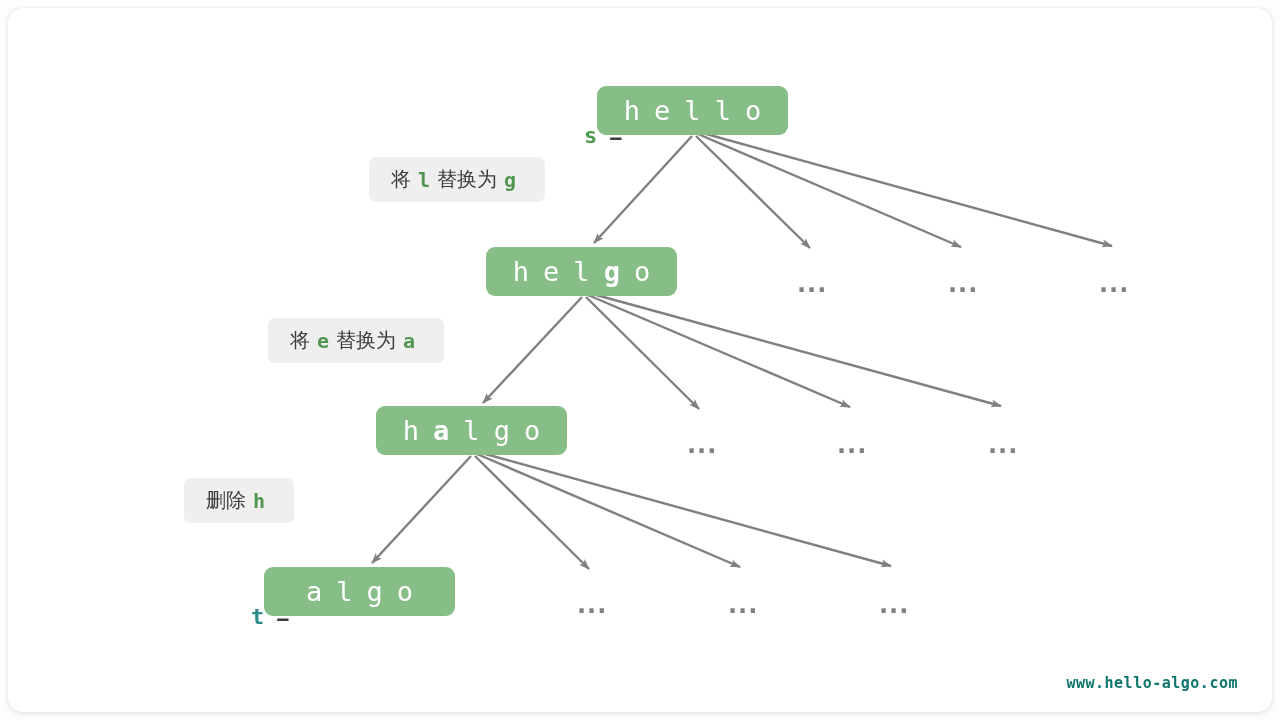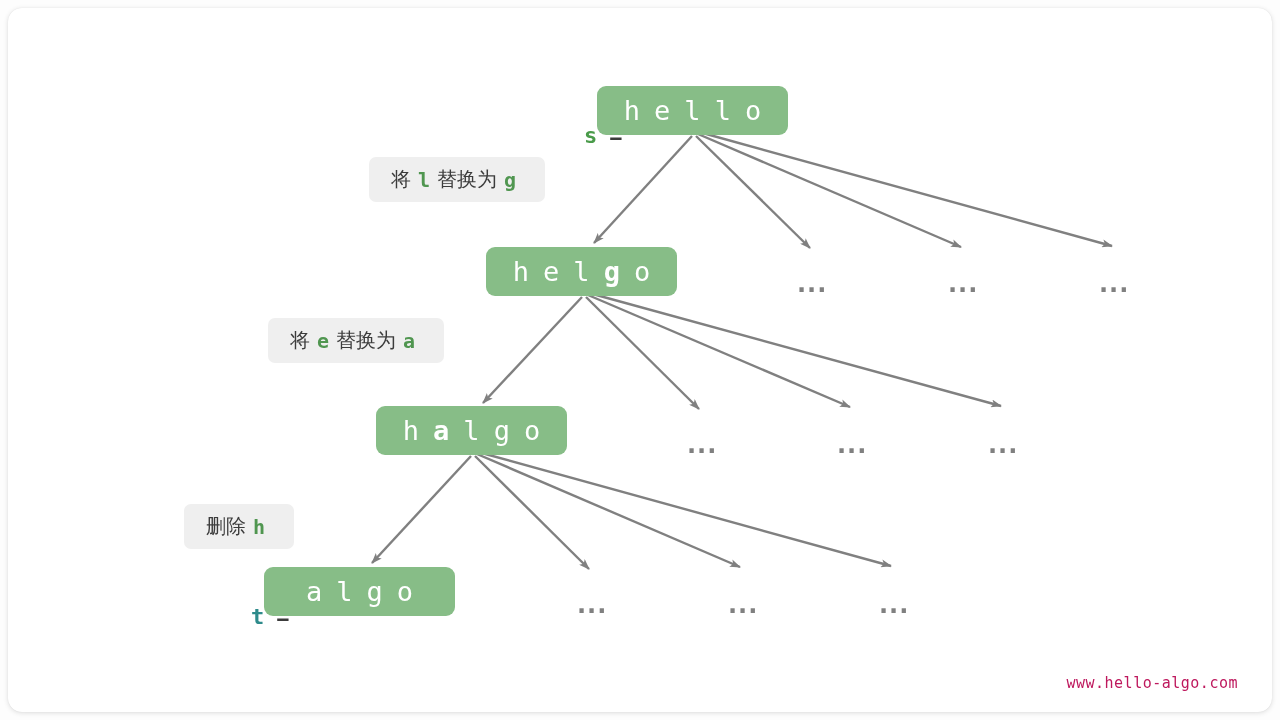--- a/index.html
+++ b/index.html
@@ -109,25 +109,26 @@
     font-weight: 700;
     letter-spacing: 1px;
     line-height: 1;
   }
 
   
   #watermark {
     position: absolute;
     right: 42px;
     bottom: 28px;
-    color: #be185d;
+    color: #0f766e;
     font-family: "DejaVu Sans Mono", monospace;
     font-size: 15px;
     letter-spacing: 0.5px;
     white-space: pre;
+    font-weight: bold;
   }
 </style>
 </head>
 <body>
 
 <div id="canvas">
   <div id="card"></div>
 
   <svg id="edges" viewBox="0 0 1280 720" width="1280" height="720">
     <defs>
@@ -160,21 +161,21 @@
 
   <div id="nodes-layer">
       <div class="node" style="left: 597px; top: 86px; width: 191px; height: 49px; background: rgb(135, 189, 135);"><span class="ch">h</span><span class="ch">e</span><span class="ch">l</span><span class="ch">l</span><span class="ch">o</span></div>
       <div class="node" style="left: 486px; top: 247px; width: 191px; height: 49px; background: rgb(135, 189, 135);"><span class="ch">h</span><span class="ch">e</span><span class="ch">l</span><span class="ch hl">g</span><span class="ch">o</span></div>
       <div class="node" style="left: 376px; top: 406px; width: 191px; height: 49px; background: rgb(135, 189, 135);"><span class="ch">h</span><span class="ch hl">a</span><span class="ch">l</span><span class="ch">g</span><span class="ch">o</span></div>
       <div class="node" style="left: 264px; top: 567px; width: 191px; height: 49px; background: rgb(135, 189, 135);"><span class="ch">a</span><span class="ch">l</span><span class="ch">g</span><span class="ch">o</span></div>
     </div>
   <div id="ops-layer">
       <div class="op" style="left: 369px; top: 157px; background: rgb(239, 239, 239);"><span>将</span><span class="mono" style="color: rgb(80, 150, 80);">l</span><span>替换为</span><span class="mono" style="color: rgb(80, 150, 80);">g</span></div>
       <div class="op" style="left: 268px; top: 318px; background: rgb(239, 239, 239);"><span>将</span><span class="mono" style="color: rgb(80, 150, 80);">e</span><span>替换为</span><span class="mono" style="color: rgb(80, 150, 80);">a</span></div>
-      <div class="op" style="left: 184px; top: 504px; background: rgb(239, 239, 239); text-align: center;"><span>删除</span><span class="mono" style="color: rgb(80, 150, 80);">h</span></div>
+      <div class="op" style="left: 184px; top: 478px; background: rgb(239, 239, 239); text-align: center;"><span>删除</span><span class="mono" style="color: rgb(80, 150, 80);">h</span></div>
     </div>
   <div id="dots-layer">
       <div class="dots" style="left: 797px; top: 272px; color: rgb(128, 128, 128);">...</div>
       <div class="dots" style="left: 948px; top: 272px; color: rgb(128, 128, 128);">...</div>
       <div class="dots" style="left: 1099px; top: 272px; color: rgb(128, 128, 128);">...</div>
       <div class="dots" style="left: 687px; top: 433px; color: rgb(128, 128, 128);">...</div>
       <div class="dots" style="left: 837px; top: 433px; color: rgb(128, 128, 128);">...</div>
       <div class="dots" style="left: 988px; top: 433px; color: rgb(128, 128, 128);">...</div>
       <div class="dots" style="left: 577px; top: 593px; color: rgb(128, 128, 128);">...</div>
       <div class="dots" style="left: 728px; top: 593px; color: rgb(128, 128, 128);">...</div>

